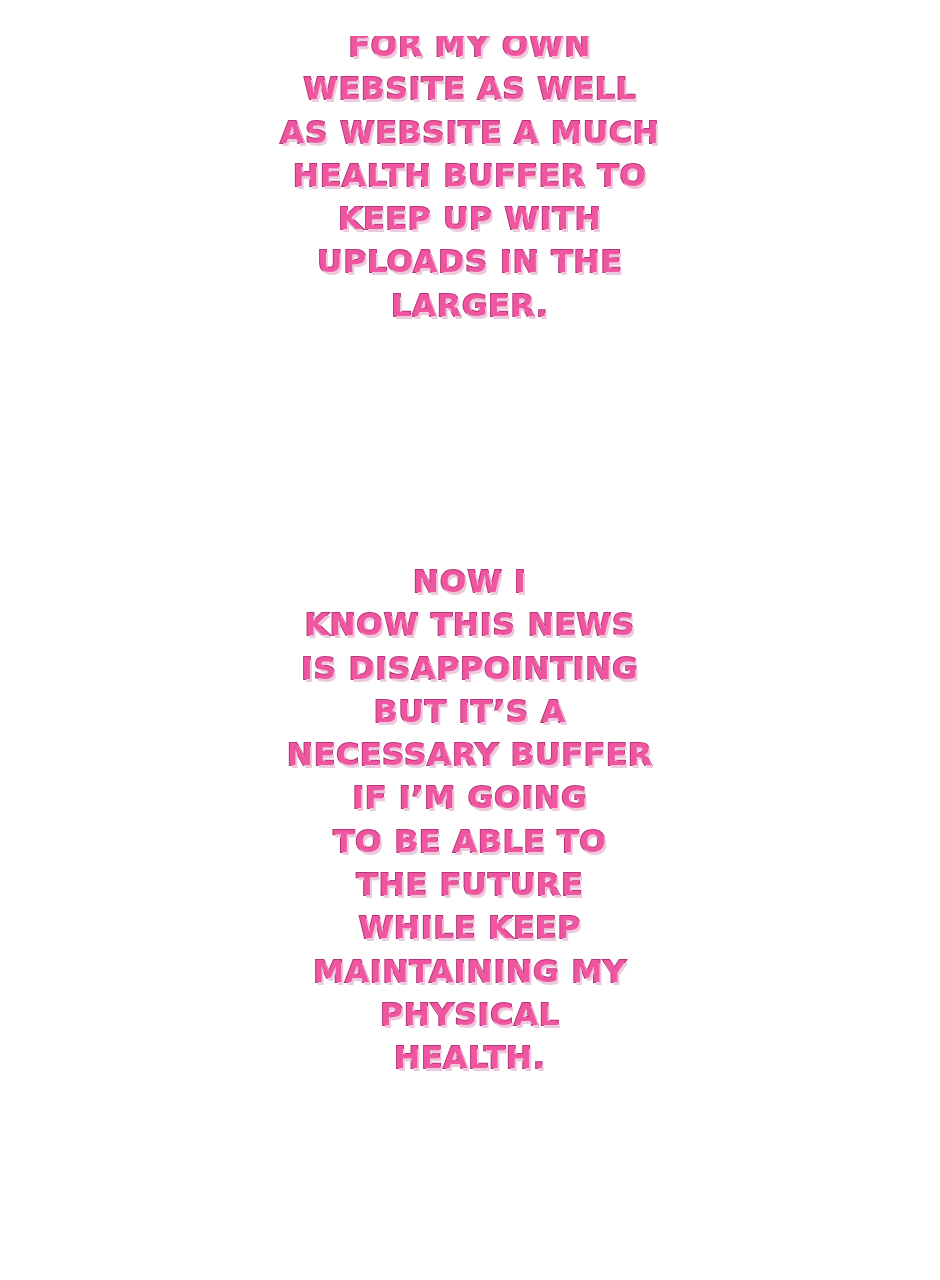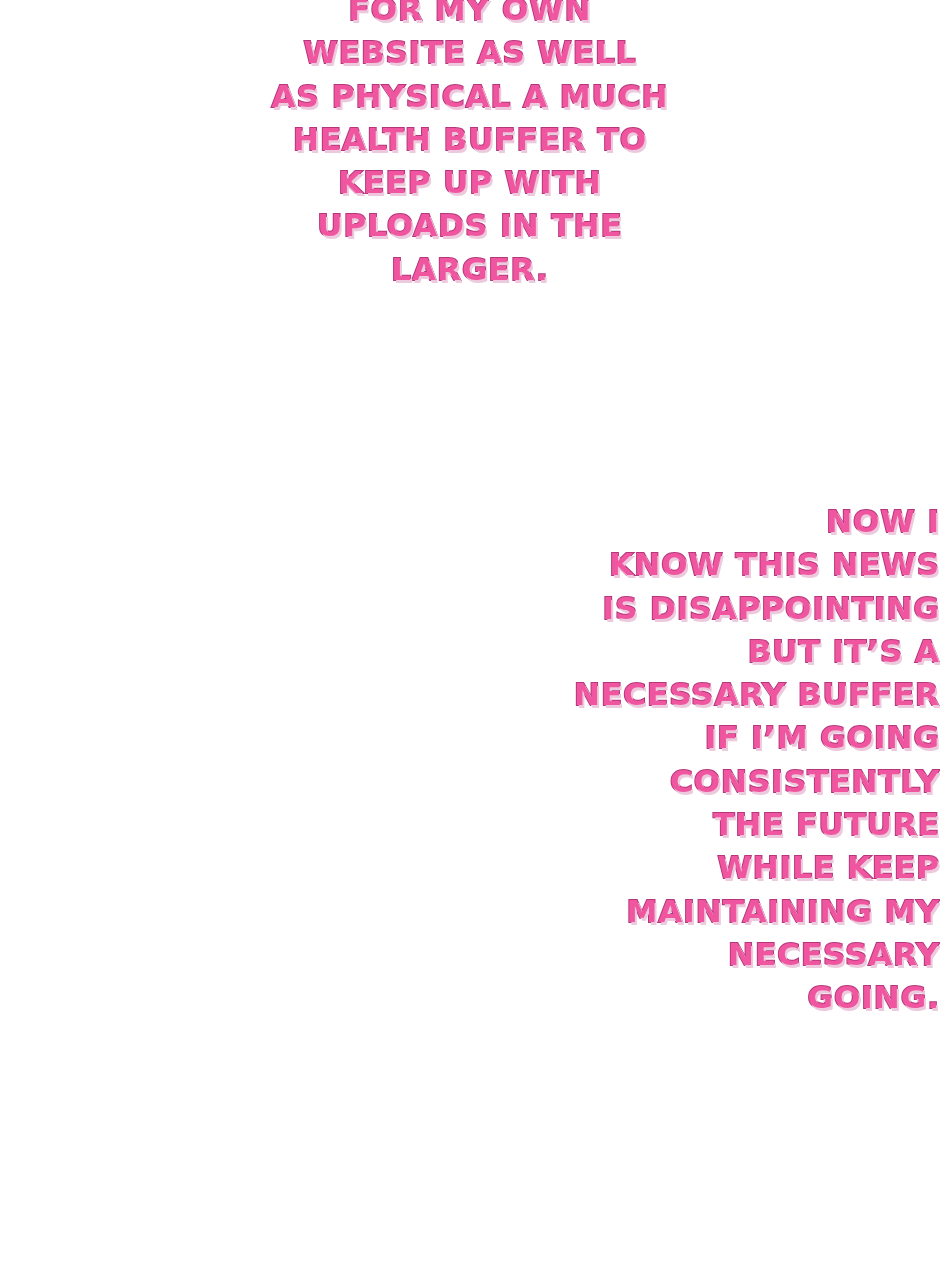--- a/index.html
+++ b/index.html
@@ -7,20 +7,21 @@
     padding: 0;
     background: #ffffff;
   }
   .page {
     position: relative;
     width: 940px;
     height: 1216px;
     overflow: hidden;
     background: #ffffff;
     font-family: "DejaVu Sans", sans-serif;
+    margin-top: 36px;
   }
   .text-block {
     position: absolute;
     left: 0;
     width: 940px;
     text-align: center;
   }
   .text-block .line {
     margin: 0;
     font-size: 31px;
@@ -30,47 +31,46 @@
     color: #f0569f;
     -webkit-text-stroke: 2px #b5367c;
     paint-order: stroke fill;
     text-shadow: 2px 3px 0 #ecc9dc;
     white-space: nowrap;
   }
   .block-upper {
     top: -12px;
   }
   .block-lower {
-    top: 500px;
-    text-align: right;
+    top: 524px;
   }
 </style>
 </head>
 <body>
 
 <div class="page">
 
   <div class="text-block block-upper">
     <p class="line">FOR MY OWN</p>
     <p class="line">WEBSITE AS WELL</p>
-    <p class="line">AS PHYSICAL A MUCH</p>
+    <p class="line">AS WEBSITE A MUCH</p>
     <p class="line">HEALTH BUFFER TO</p>
     <p class="line">KEEP UP WITH</p>
     <p class="line">UPLOADS IN THE</p>
     <p class="line">LARGER.</p>
   </div>
 
   <div class="text-block block-lower">
     <p class="line">NOW I</p>
     <p class="line">KNOW THIS NEWS</p>
     <p class="line">IS DISAPPOINTING</p>
     <p class="line">BUT IT’S A</p>
     <p class="line">NECESSARY BUFFER</p>
     <p class="line">IF I’M GOING</p>
-    <p class="line">CONSISTENTLY</p>
+    <p class="line">TO BE ABLE TO</p>
     <p class="line">THE FUTURE</p>
     <p class="line">WHILE KEEP</p>
     <p class="line">MAINTAINING MY</p>
-    <p class="line">NECESSARY</p>
-    <p class="line">GOING.</p>
+    <p class="line">PHYSICAL</p>
+    <p class="line">HEALTH.</p>
   </div>
 
 </div>
 
 </body></html>

